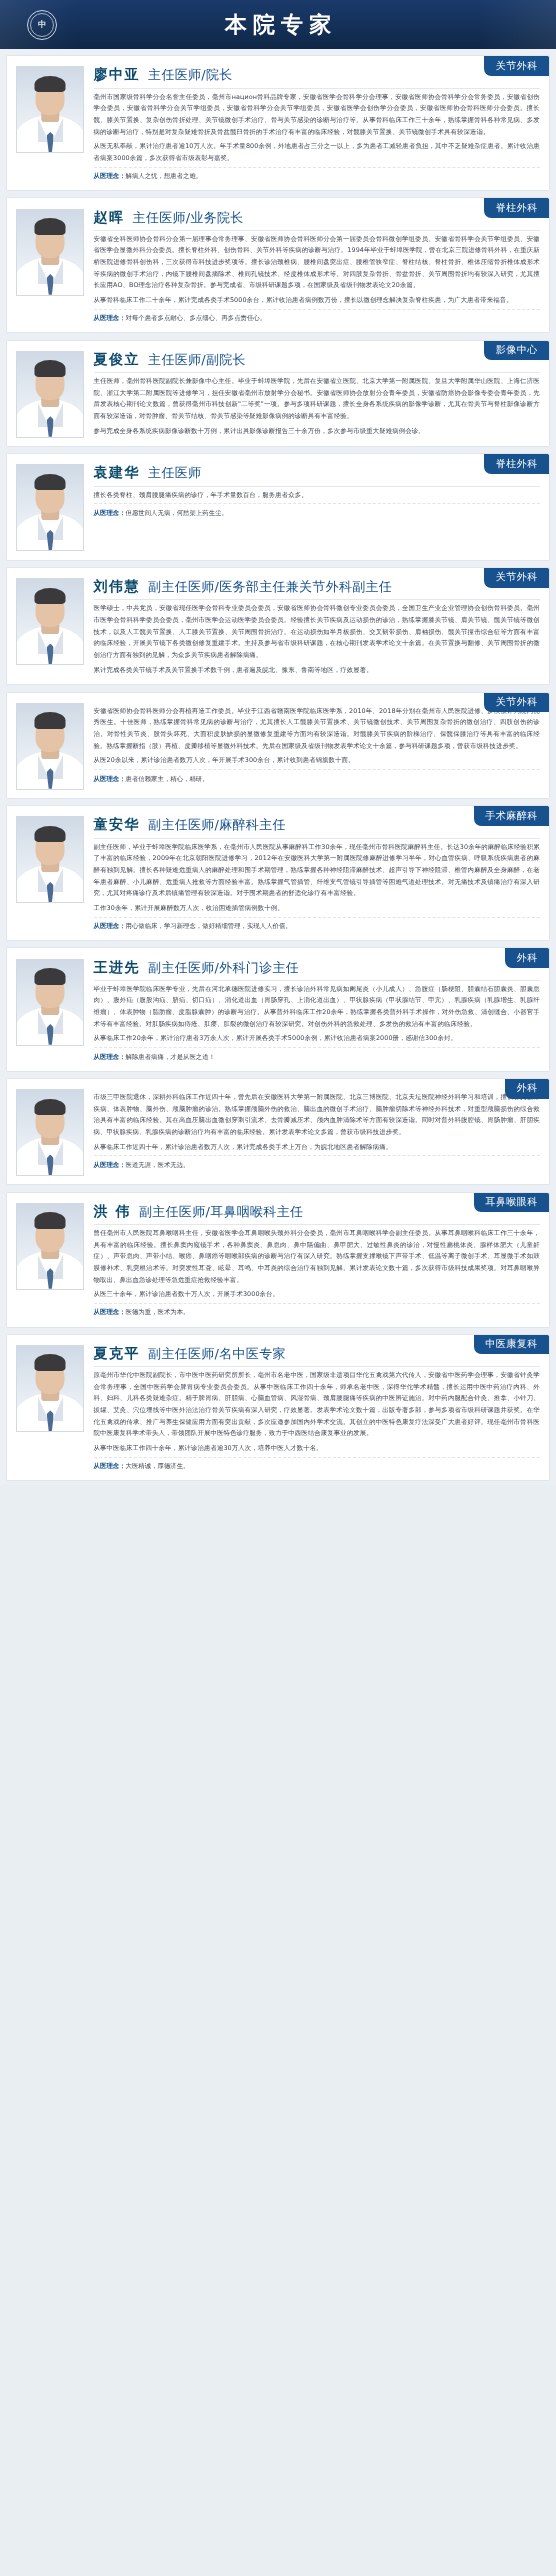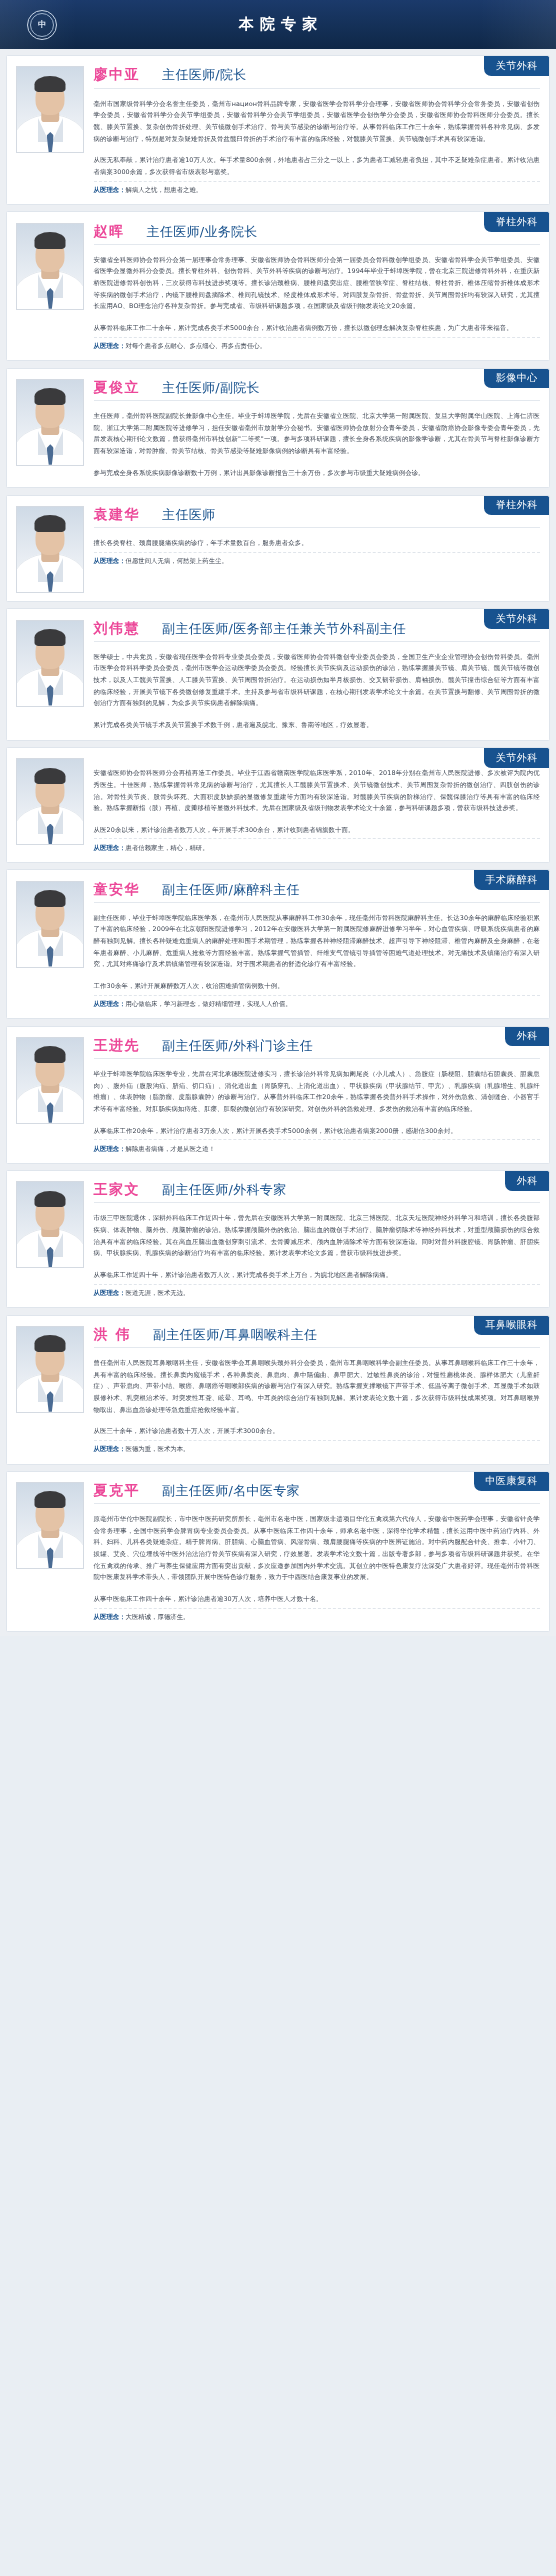--- a/index.html
+++ b/index.html
@@ -56,21 +56,21 @@
     border-radius: 50%;
     border: 0.5px solid #9fb4cd;
     display: flex;
     align-items: center;
     justify-content: center;
     font-size: 8.2px;
     font-weight: bold;
   }
   .banner-title {
     color: #ffffff;
-    font-size: 15px;
+    font-size: 22px;
     font-weight: bold;
     letter-spacing: 6.2px;
     text-indent: 6.2px;
     font-family: "DejaVu Sans", "Liberation Sans", sans-serif;
   }
 
   
   .card {
     position: relative;
     width: 544px;
@@ -172,35 +172,35 @@
     flex: 1 1 auto;
     min-width: 0;
   }
   .name-row {
     display: flex;
     align-items: baseline;
     border-bottom: 0.5px solid #e3e8ee;
     padding-bottom: 3.1px;
   }
   .doc-name {
-    color: #ec4899;
+    color: #0c4a6e;
     font-size: 14px;
     font-weight: bold;
     letter-spacing: 1.5px;
-    margin-right: 22px;
+    margin-right: 8px;
     white-space: nowrap;
   }
   .doc-title {
     color: #16508c;
     font-size: 13px;
     letter-spacing: 0.3px;
     white-space: nowrap;
   }
   .bio {
-    margin-top: 10px;
+    margin-top: 3px;
     color: #3d4category;
     color: #3b4350;
     font-size: 6.4px;
     line-height: 1.82;
     text-align: justify;
     letter-spacing: 0.1px;
   }
   .specialty {
     margin-top: 2px;
     font-size: 6.4px;
@@ -431,24 +431,20 @@
         <div class="bg"></div>
         <div class="coat"></div>
         <div class="collar-l"></div>
         <div class="collar-r"></div>
         <div class="tie"></div>
         <div class="neck"></div>
         <div class="head"></div>
         <div class="hair"></div>
       </div>
       <div class="info">
-        <div class="name-row">
-          <div class="doc-name">王家文</div>
-          <div class="doc-title">副主任医师/外科专家</div>
-        </div>
         <div class="bio">市级三甲医院退休，深耕外科临床工作近四十年，曾先后在安徽医科大学第一附属医院、北京三博医院、北京天坛医院神经外科学习和培训，擅长各类腹部疾病、体表肿物、脑外伤、颅脑肿瘤的诊治。熟练掌握颅脑外伤的救治、脑出血的微创手术治疗、脑肿瘤切除术等神经外科技术，对重型颅脑损伤的综合救治具有丰富的临床经验。其在高血压脑出血微创穿刺引流术、去骨瓣减压术、颅内血肿清除术等方面有较深造诣。同时对普外科腹腔镜、胃肠肿瘤、肝胆疾病、甲状腺疾病、乳腺疾病的诊断治疗均有丰富的临床经验。累计发表学术论文多篇，曾获市级科技进步奖。</div>
         <div class="bio">从事临床工作近四十年，累计诊治患者数万人次，累计完成各类手术上万台，为皖北地区患者解除病痛。</div>
         <div class="specialty">
           <span class="lab">从医理念：</span><span>医道无涯，医术无边。</span>
         </div>
       </div>
     </div>
   </div>
       <div class="card">
     <div class="dept-tab">耳鼻喉眼科</div>

